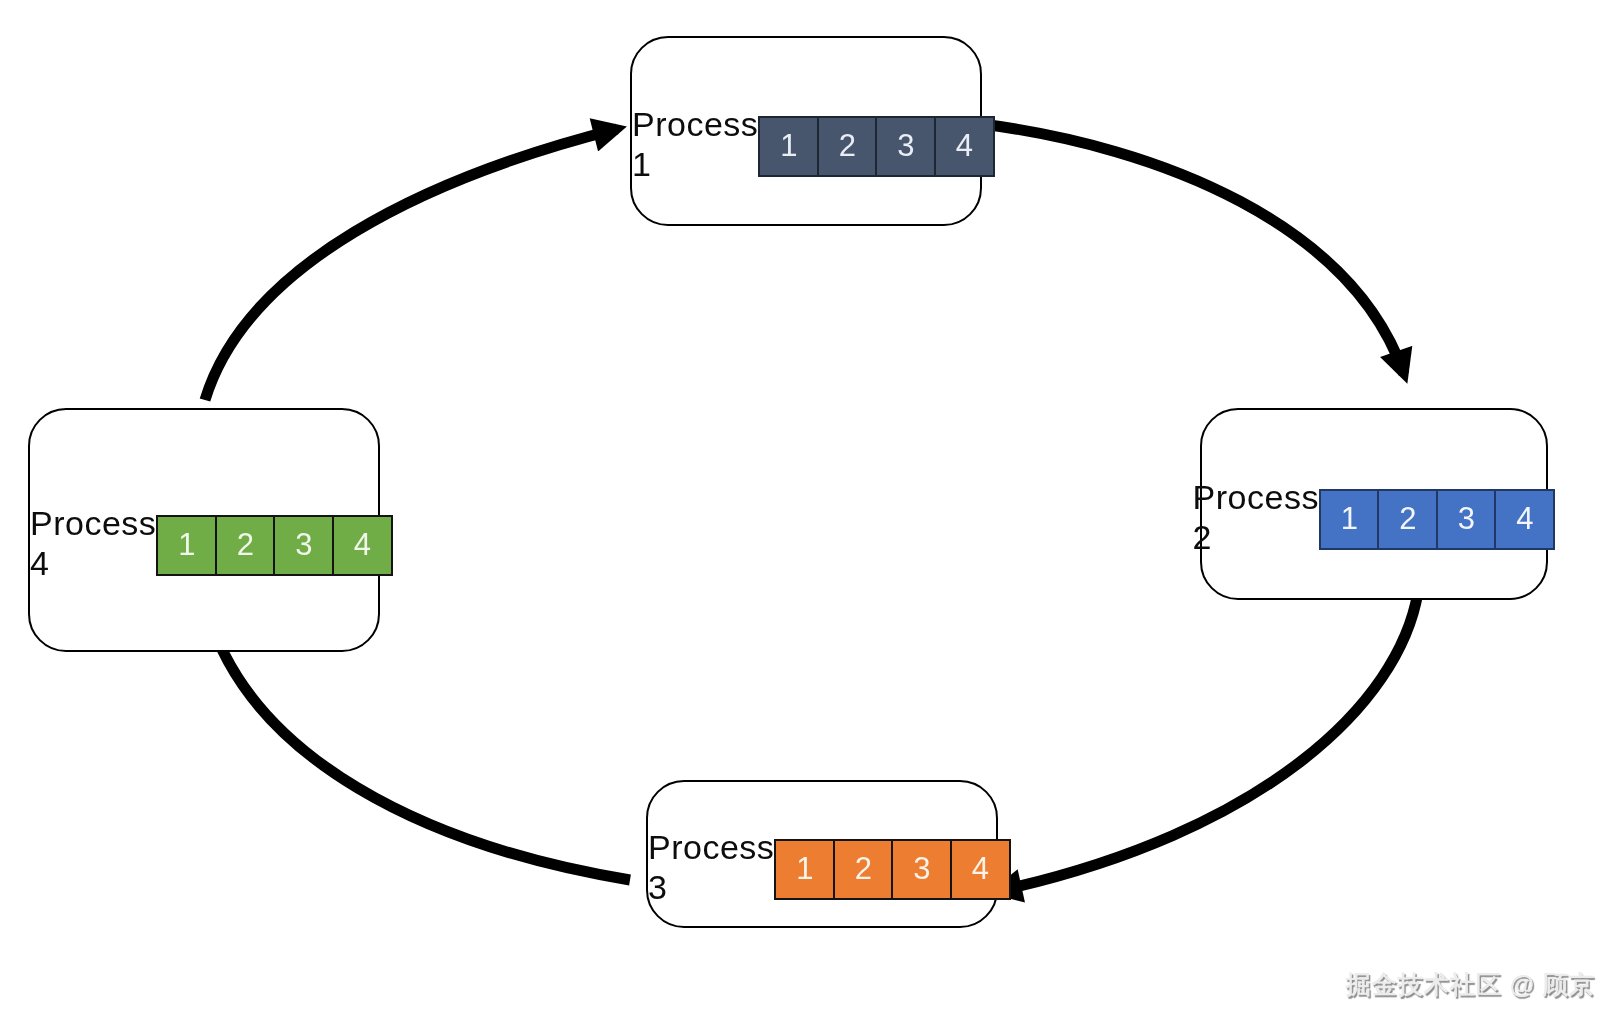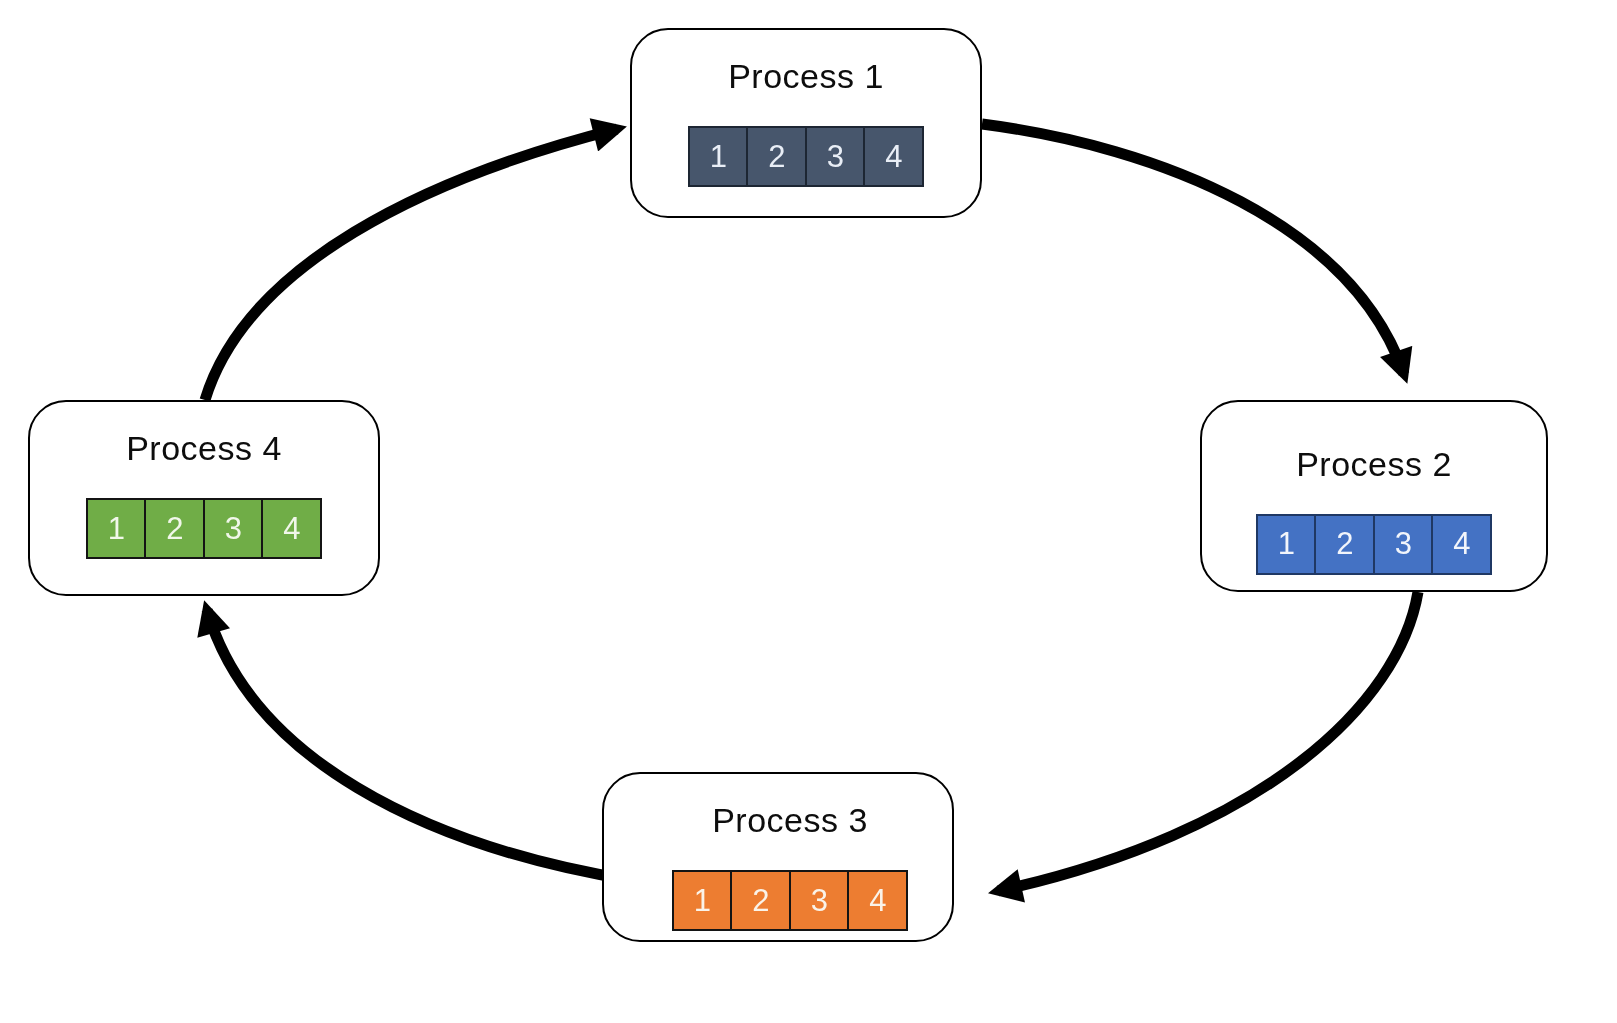--- a/index.html
+++ b/index.html
@@ -26,22 +26,23 @@
     fill: none;
     stroke-width: 11;
   }
   .process-box {
     position: absolute;
     box-sizing: border-box;
     background: #ffffff;
     border: 2.5px solid #000000;
     border-radius: 38px;
     display: flex;
-    flex-direction: column;
+    flex-direction: row;
     align-items: center;
+    margin-top: 8px;
   }
   .process-title {
     margin-top: 26px;
     font-size: 34px;
     line-height: 40px;
     color: #0d0d0d;
     letter-spacing: 0.5px;
   }
   .cells {
     display: flex;
@@ -103,34 +104,35 @@
   <div class="process-box" style="left:1200px; top:400px; width:348px; height:192px;justify-content:center;">
     <div class="process-title">Process 2</div>
     <div class="cells">
       <div class="cell" style="background: rgb(68, 114, 196); border-color: rgb(31, 56, 100); color: rgb(242, 245, 251);">1</div>
       <div class="cell" style="background: rgb(68, 114, 196); border-color: rgb(31, 56, 100); color: rgb(242, 245, 251);">2</div>
       <div class="cell" style="background: rgb(68, 114, 196); border-color: rgb(31, 56, 100); color: rgb(242, 245, 251);">3</div>
       <div class="cell" style="background: rgb(68, 114, 196); border-color: rgb(31, 56, 100); color: rgb(242, 245, 251);">4</div>
     </div>
   </div>
 
-  <div class="process-box" style="left:602px; top:772px; width:352px; height:170px;padding-left:24px;">
+  <div class="process-box" style="left:646px; top:772px; width:352px; height:148px;">
     <div class="process-title">Process 3</div>
     <div class="cells">
       <div class="cell" style="background: rgb(237, 125, 49); border-color: rgb(20, 20, 20); color: rgb(250, 243, 233);">1</div>
       <div class="cell" style="background: rgb(237, 125, 49); border-color: rgb(20, 20, 20); color: rgb(250, 243, 233);">2</div>
       <div class="cell" style="background: rgb(237, 125, 49); border-color: rgb(20, 20, 20); color: rgb(250, 243, 233);">3</div>
       <div class="cell" style="background: rgb(237, 125, 49); border-color: rgb(20, 20, 20); color: rgb(250, 243, 233);">4</div>
     </div>
   </div>
 
-  <div class="process-box" style="left:28px; top:400px; width:352px; height:196px;">
+  <div class="process-box" style="left:28px; top:400px; width:352px; height:244px;">
     <div class="process-title">Process 4</div>
     <div class="cells">
       <div class="cell" style="background: rgb(112, 173, 71); border-color: rgb(20, 20, 20); color: rgb(241, 247, 234);">1</div>
       <div class="cell" style="background: rgb(112, 173, 71); border-color: rgb(20, 20, 20); color: rgb(241, 247, 234);">2</div>
       <div class="cell" style="background: rgb(112, 173, 71); border-color: rgb(20, 20, 20); color: rgb(241, 247, 234);">3</div>
       <div class="cell" style="background: rgb(112, 173, 71); border-color: rgb(20, 20, 20); color: rgb(241, 247, 234);">4</div>
     </div>
   </div>
 
+  <div class="watermark">掘金技术社区 @ 顾京</div>
 
 </div>
 
 </body></html>

